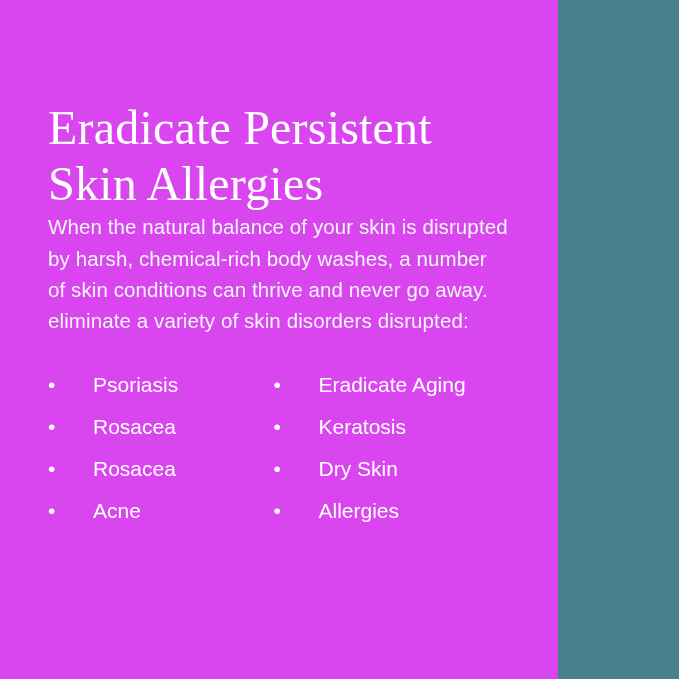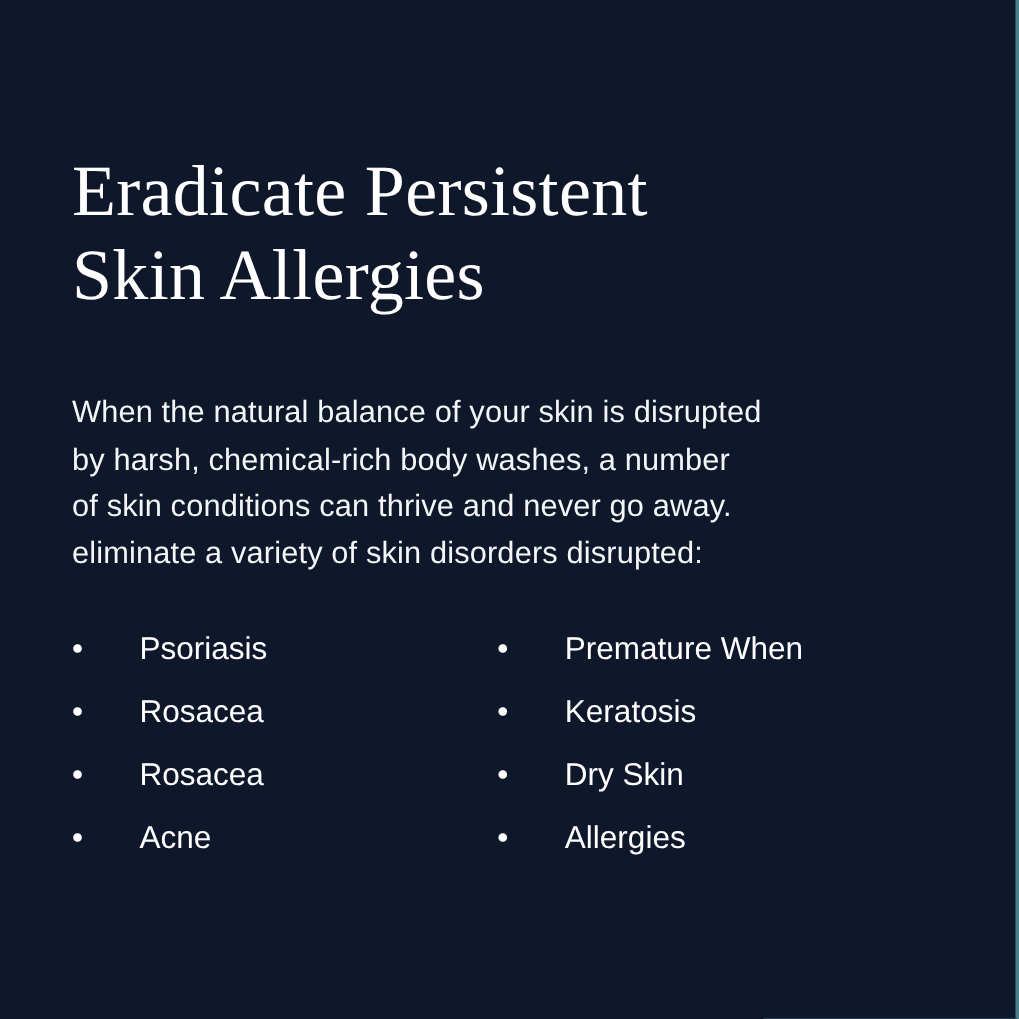--- a/index.html
+++ b/index.html
@@ -7,43 +7,42 @@
     padding: 0;
   }
   body {
     width: 679px;
     height: 679px;
     background: #4a808c;
     font-family: "Liberation Sans", sans-serif;
     overflow: hidden;
   }
   .card {
-    width: 677px;
+    width: 558px;
     height: 679px;
     box-sizing: border-box;
-    background: #0f172a;
+    background: #d946ef;
     padding: 100px 48px 4px 48px;
     position: relative;
   }
   .headline {
     color: #ffffff;
     font-family: "Liberation Serif", serif;
     font-size: 48px;
     line-height: 1.16;
     font-weight: 400;
     letter-spacing: 0.2px;
     margin: 0;
     padding: 0;
   }
   .headline .line {
     display: block;
     white-space: nowrap;
   }
   .body-copy {
-    margin-top: 48px;
     color: #f2f6f6;
     font-size: 20.5px;
     line-height: 1.52;
     font-weight: 400;
     letter-spacing: 0.1px;
   }
   .body-copy .line {
     display: block;
     white-space: nowrap;
   }
@@ -114,21 +113,21 @@
       </div>
       <div class="list-item">
         <span class="bullet">•</span>
         <span class="list-label">Acne</span>
       </div>
     </div>
 
     <div class="list-col col-2">
       <div class="list-item">
         <span class="bullet">•</span>
-        <span class="list-label">Premature When</span>
+        <span class="list-label">Eradicate Aging</span>
       </div>
       <div class="list-item">
         <span class="bullet">•</span>
         <span class="list-label">Keratosis</span>
       </div>
       <div class="list-item">
         <span class="bullet">•</span>
         <span class="list-label">Dry Skin</span>
       </div>
       <div class="list-item">

